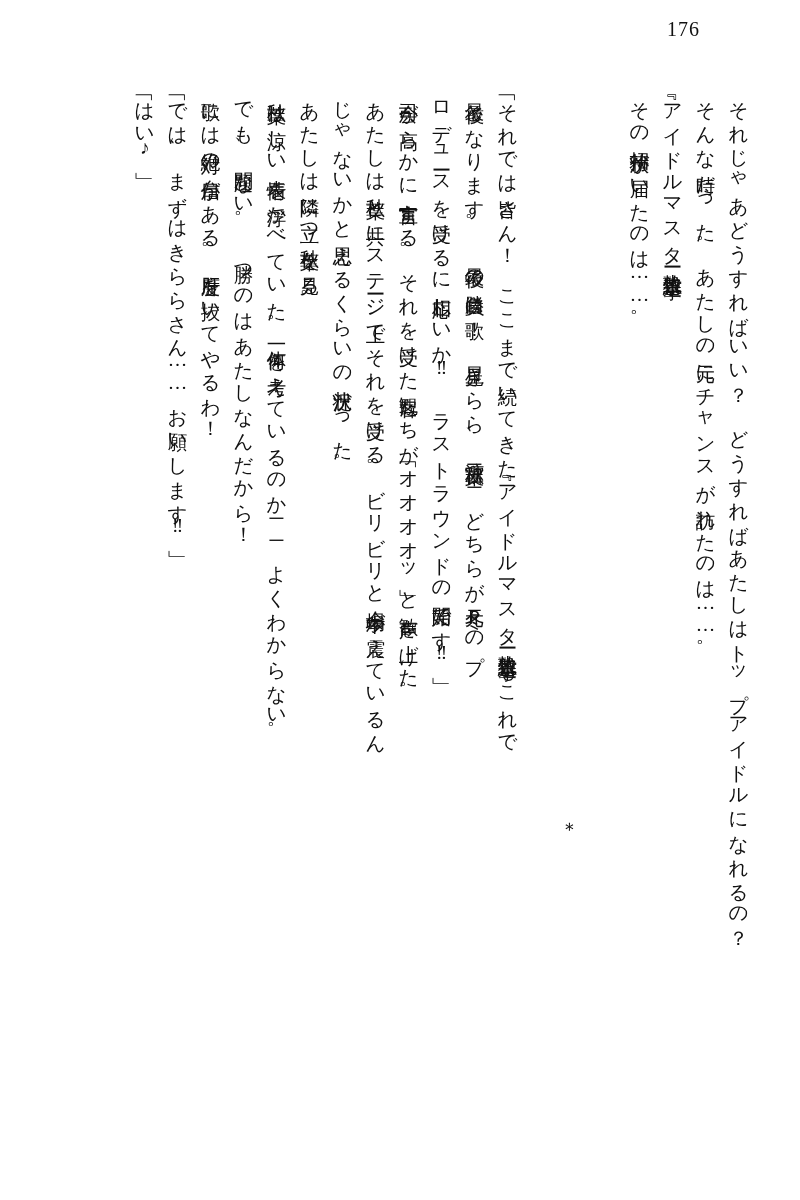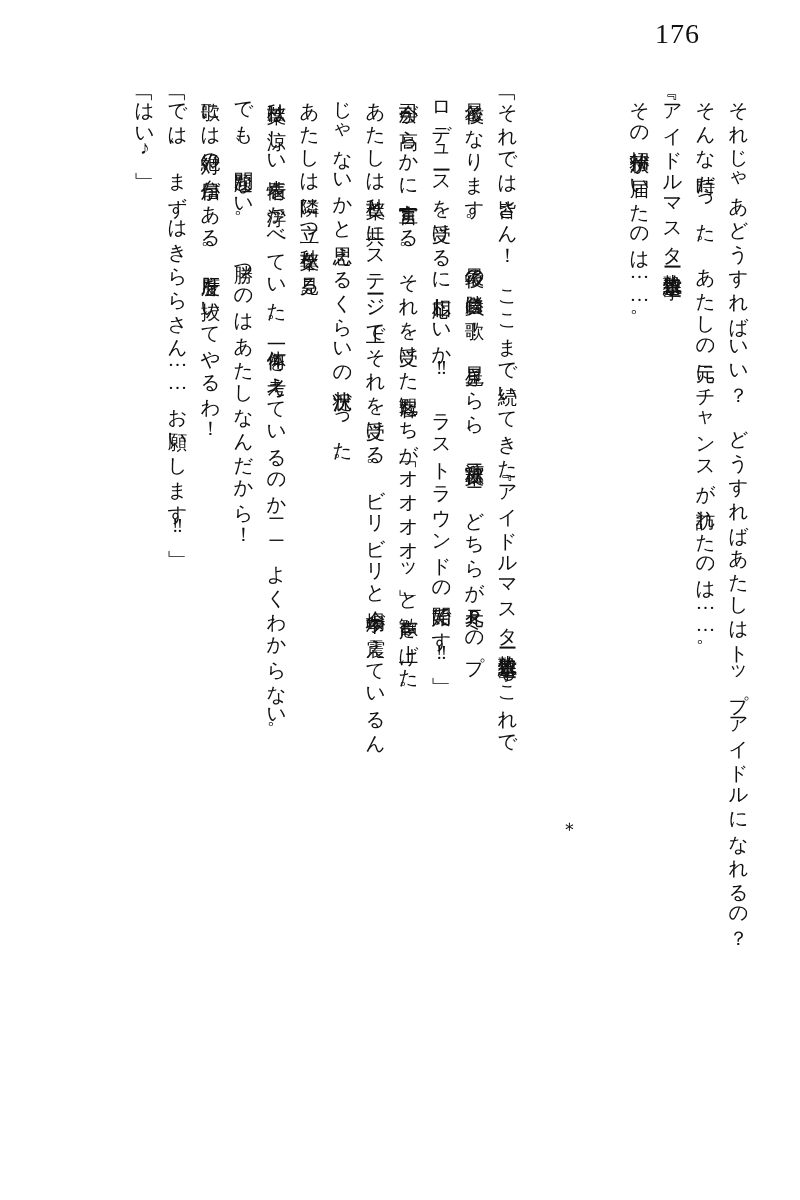--- a/index.html
+++ b/index.html
@@ -13,21 +13,21 @@
     height: 1200px;
     background: #ffffff;
     overflow: hidden;
     font-family: "Liberation Serif", "DejaVu Serif", serif;
     color: #111111;
   }
   #page-number {
     position: absolute;
     top: 18px;
     right: 100px;
-    font-size: 28px;
+    font-size: 20px;
     letter-spacing: 1px;
     color: #111111;
     font-family: "Liberation Serif", "DejaVu Serif", serif;
   }
   #body-text {
     position: absolute;
     top: 88px;
     right: 52px;
     left: 52px;
     bottom: 70px;

